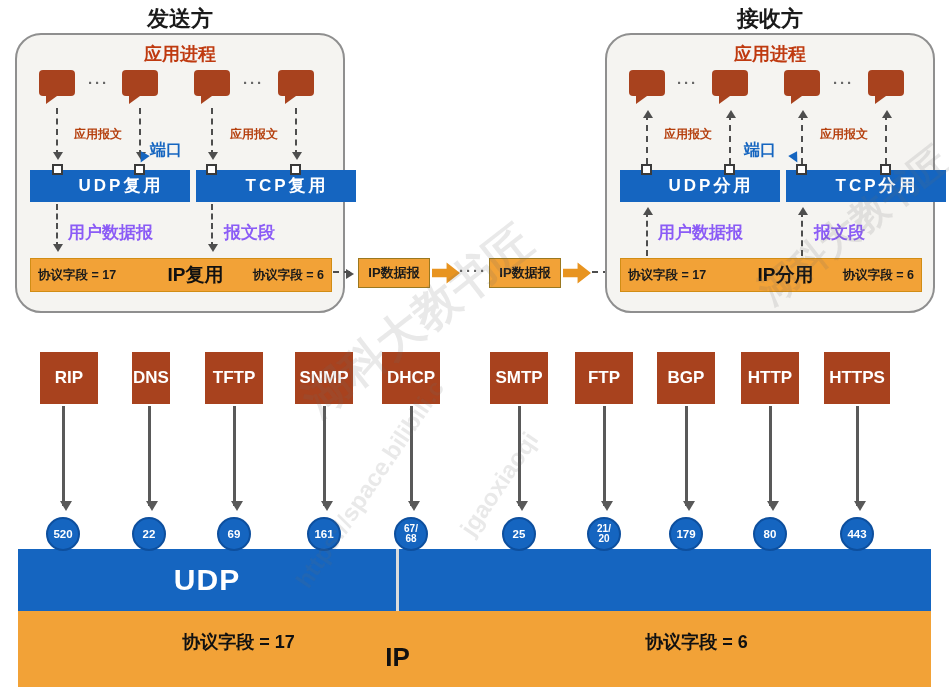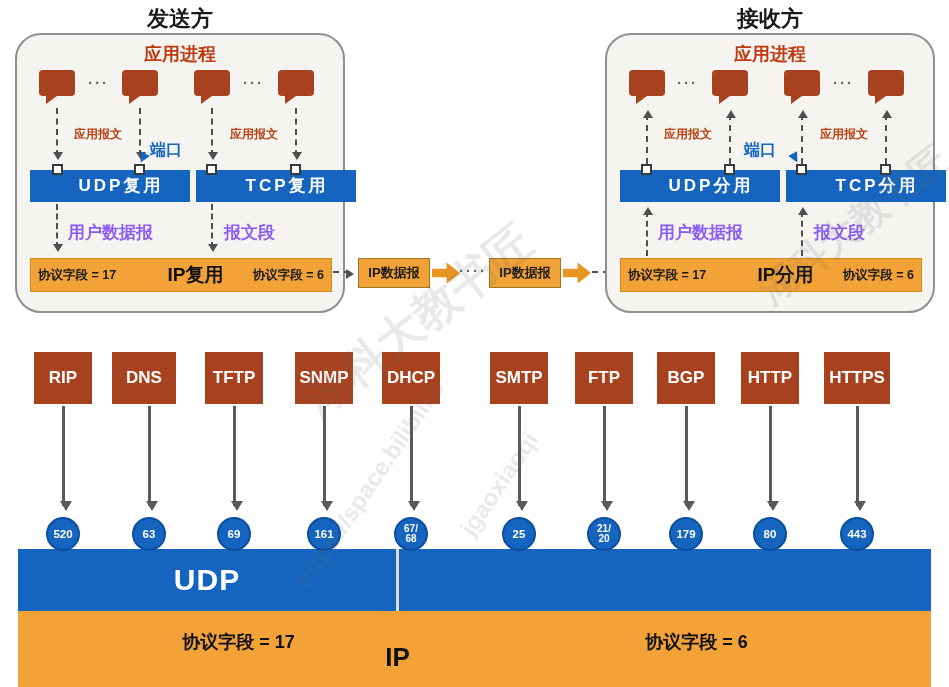--- a/index.html
+++ b/index.html
@@ -152,22 +152,22 @@
 
     <div class="orangebar" style="left:620px;width:302px">
       <span class="side">协议字段 = 17</span>
       <span class="mid">IP分用</span>
       <span class="side">协议字段 = 6</span>
     </div>
   </div>
 
   <div class="group">
 
-    <div class="proto" style="left:34px;width:58px">RIP</div>
-    <div class="proto" style="left:112px;width:64px">DNS</div>
+    <div class="proto" style="left:40px;width:58px">RIP</div>
+    <div class="proto" style="left:132px;width:38px">DNS</div>
     <div class="proto" style="left:205px;width:58px">TFTP</div>
     <div class="proto" style="left:295px;width:58px">SNMP</div>
     <div class="proto" style="left:382px;width:58px">DHCP</div>
     <div class="proto" style="left:490px;width:58px">SMTP</div>
     <div class="proto" style="left:575px;width:58px">FTP</div>
     <div class="proto" style="left:657px;width:58px">BGP</div>
     <div class="proto" style="left:741px;width:58px">HTTP</div>
     <div class="proto" style="left:824px;width:66px">HTTPS</div>
 
     <div class="sarr" style="left:62px;top:406px;height:100px"></div>
@@ -175,21 +175,21 @@
     <div class="sarr" style="left:233px;top:406px;height:100px"></div>
     <div class="sarr" style="left:323px;top:406px;height:100px"></div>
     <div class="sarr" style="left:410px;top:406px;height:100px"></div>
     <div class="sarr" style="left:518px;top:406px;height:100px"></div>
     <div class="sarr" style="left:603px;top:406px;height:100px"></div>
     <div class="sarr" style="left:685px;top:406px;height:100px"></div>
     <div class="sarr" style="left:769px;top:406px;height:100px"></div>
     <div class="sarr" style="left:856px;top:406px;height:100px"></div>
 
     <div class="portcirc" style="left:46px">520</div>
-    <div class="portcirc" style="left:132px">63</div>
+    <div class="portcirc" style="left:132px">22</div>
     <div class="portcirc" style="left:217px">69</div>
     <div class="portcirc" style="left:307px">161</div>
     <div class="portcirc two" style="left:394px">67/
 68</div>
     <div class="portcirc" style="left:502px">25</div>
     <div class="portcirc two" style="left:587px">21/
 20</div>
     <div class="portcirc" style="left:669px">179</div>
     <div class="portcirc" style="left:753px">80</div>
     <div class="portcirc" style="left:840px">443</div>

